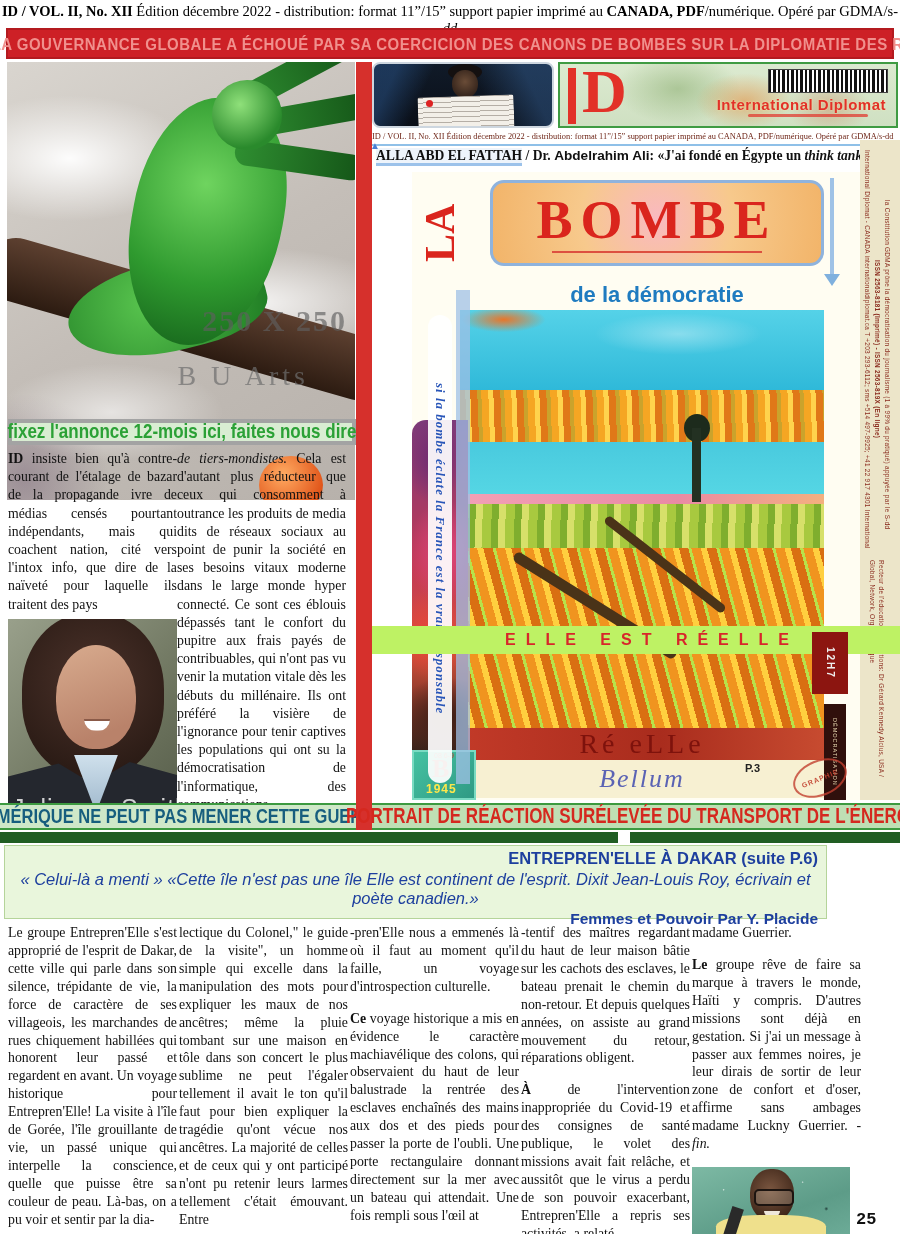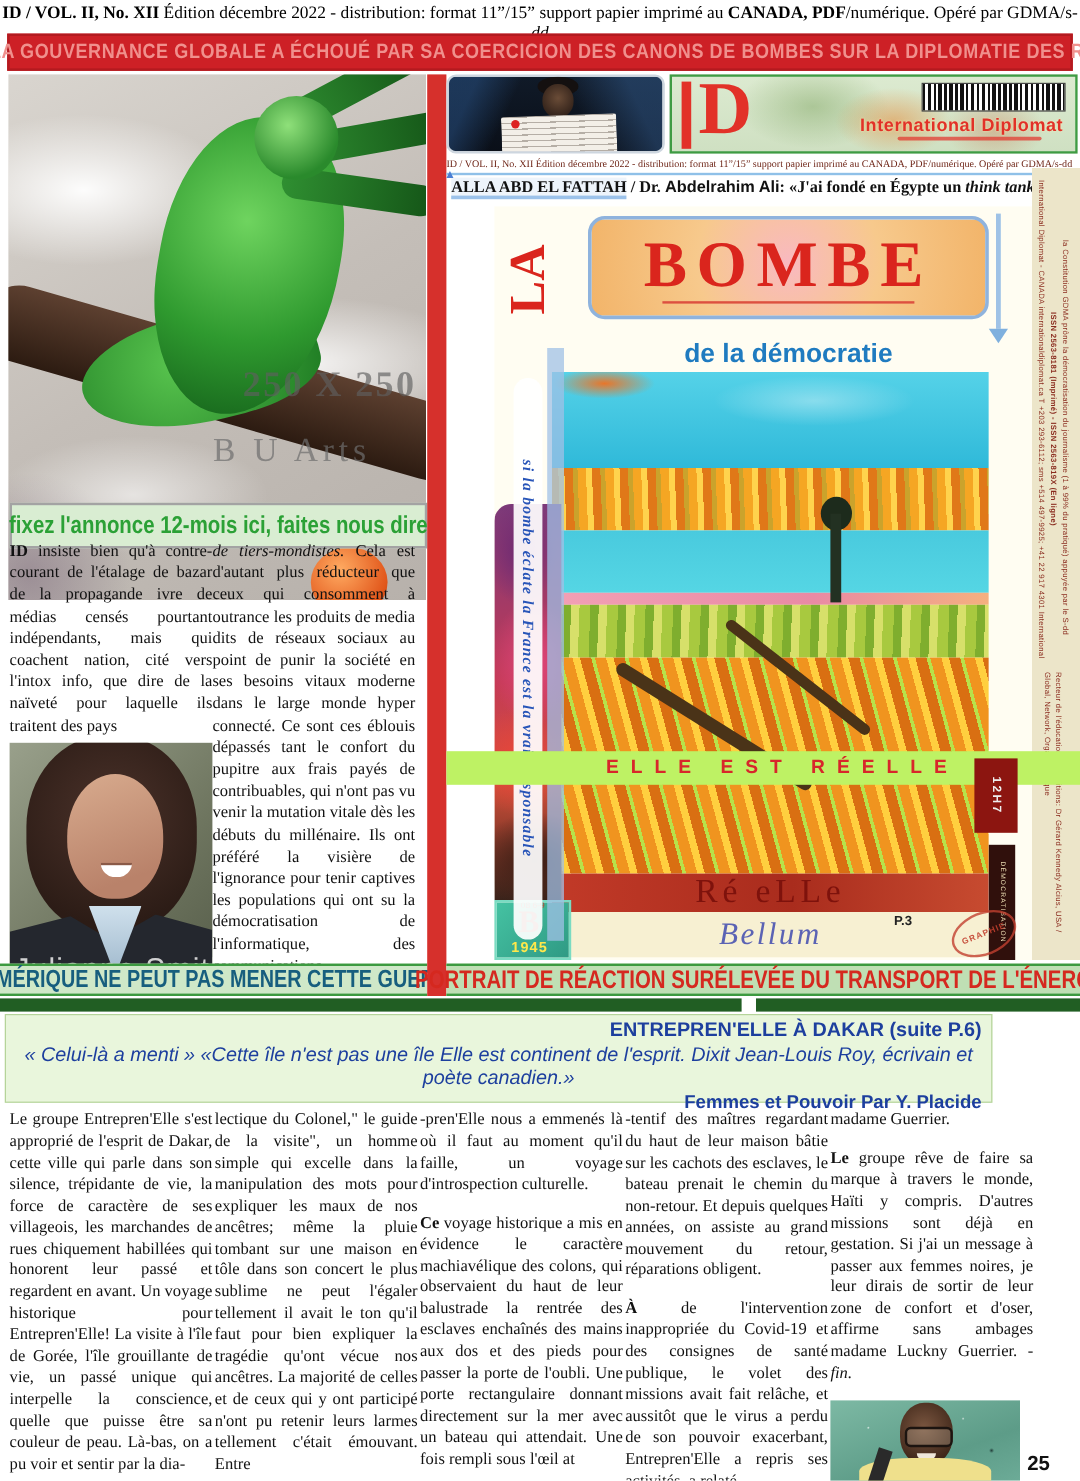--- a/index.html
+++ b/index.html
@@ -32,21 +32,21 @@
     background:radial-gradient(circle at 40% 40%,#58c44e,#1d7a22);border-radius:50% 60% 40% 60%;transform:rotate(-14deg);}
   .fairy-wing{position:absolute;width:130px;height:26px;border-radius:14px;
     background:linear-gradient(90deg,#2f8f31,#145417);transform-origin:left center;}
   .fairy-head{position:absolute;left:205px;top:18px;width:70px;height:70px;border-radius:50%;
     background:radial-gradient(circle at 40% 35%,#8fe07a,#2a8a2c 70%);}
   .orange-ball{position:absolute;right:32px;bottom:-14px;width:64px;height:58px;border-radius:50%;
     background:radial-gradient(circle at 38% 32%,#ffab62,#e2581c 70%,#b13c0d);}
   .wm1{position:absolute;right:8px;top:242px;font-size:30px;font-weight:bold;color:rgba(95,95,95,.65);letter-spacing:2px;}
   .wm2{position:absolute;right:46px;top:298px;font-size:28px;color:rgba(110,110,110,.7);letter-spacing:4px;}
   
-  .ad-banner{left:8px;top:419px;width:348px;height:38px;background:#d9edd2;border:2px solid #a3a3a3;
+  .ad-banner{left:8px;top:419px;width:348px;height:26px;background:#d9edd2;border:4px solid #a3a3a3;
     box-sizing:border-box;display:flex;align-items:center;justify-content:center;}
   .ad-banner span{color:#2ba136;font-family:"Liberation Sans",sans-serif;font-weight:bold;font-size:17px;
     white-space:nowrap;transform:scaleY(1.2);}
   
   .left-text{left:8px;top:450px;width:348px;height:350px;display:flex;}
   .lcol{width:169px;font-size:13.8px;line-height:1.32;text-align:justify;}
   .lead-b{font-weight:bold;}
   .it{font-style:italic;}
   
   .julianne{position:relative;margin-top:5px;width:169px;height:208px;overflow:hidden;
@@ -192,21 +192,21 @@
     radial-gradient(circle 2px at 20% 30%, rgba(255,255,255,.8), rgba(0,0,0,0) 60%),
     radial-gradient(circle 2px at 70% 20%, rgba(255,255,255,.7), rgba(0,0,0,0) 60%),
     radial-gradient(circle 3px at 85% 55%, rgba(20,40,40,.8), rgba(0,0,0,0) 70%),
     linear-gradient(160deg,#7db9a4,#5d9c88 60%,#6fae9a);}
   .g-head{position:absolute;left:58px;top:2px;width:44px;height:52px;border-radius:46%;
     background:radial-gradient(circle at 45% 40%,#7a5640,#3c2417 78%);}
   .g-glasses{position:absolute;left:62px;top:22px;width:36px;height:13px;border:2px solid #1c1410;border-radius:5px;background:rgba(220,210,190,.25);}
   .g-smile{position:absolute;left:72px;top:44px;width:16px;height:6px;border-radius:0 0 10px 10px;background:#efe7da;}
   .g-shirt{position:absolute;left:24px;bottom:0;width:110px;height:28px;border-radius:40% 40% 0 0;background:#efe08c;}
   .g-strap{position:absolute;left:34px;bottom:-4px;width:12px;height:40px;background:#2a2a2a;transform:rotate(18deg);}
-  .pageno{left:856px;top:1210px;font-family:Liberation Sans, sans-serif;font-weight:bold;font-size:17px;color:#111;}
+  .pageno{left:856px;top:1210px;font-family:Liberation Mono, monospace;font-weight:bold;font-size:17px;color:#111;}
 </style>
 </head>
 <body>
 
 <div id="page">
 
   <div class="abs masthead"><b>ID / VOL. II, No. XII</b><span> Édition décembre 2022 - distribution: format 11”/15” support papier imprimé au </span><b>CANADA, PDF</b><span>/numérique. Opéré par GDMA/s-</span><span class="it">dd</span></div>
 
   <div class="abs top-banner">
     <span>LA GOUVERNANCE GLOBALE A ÉCHOUÉ PAR SA COERCICION DES CANONS DE BOMBES SUR LA DIPLOMATIE DES RI</span>

